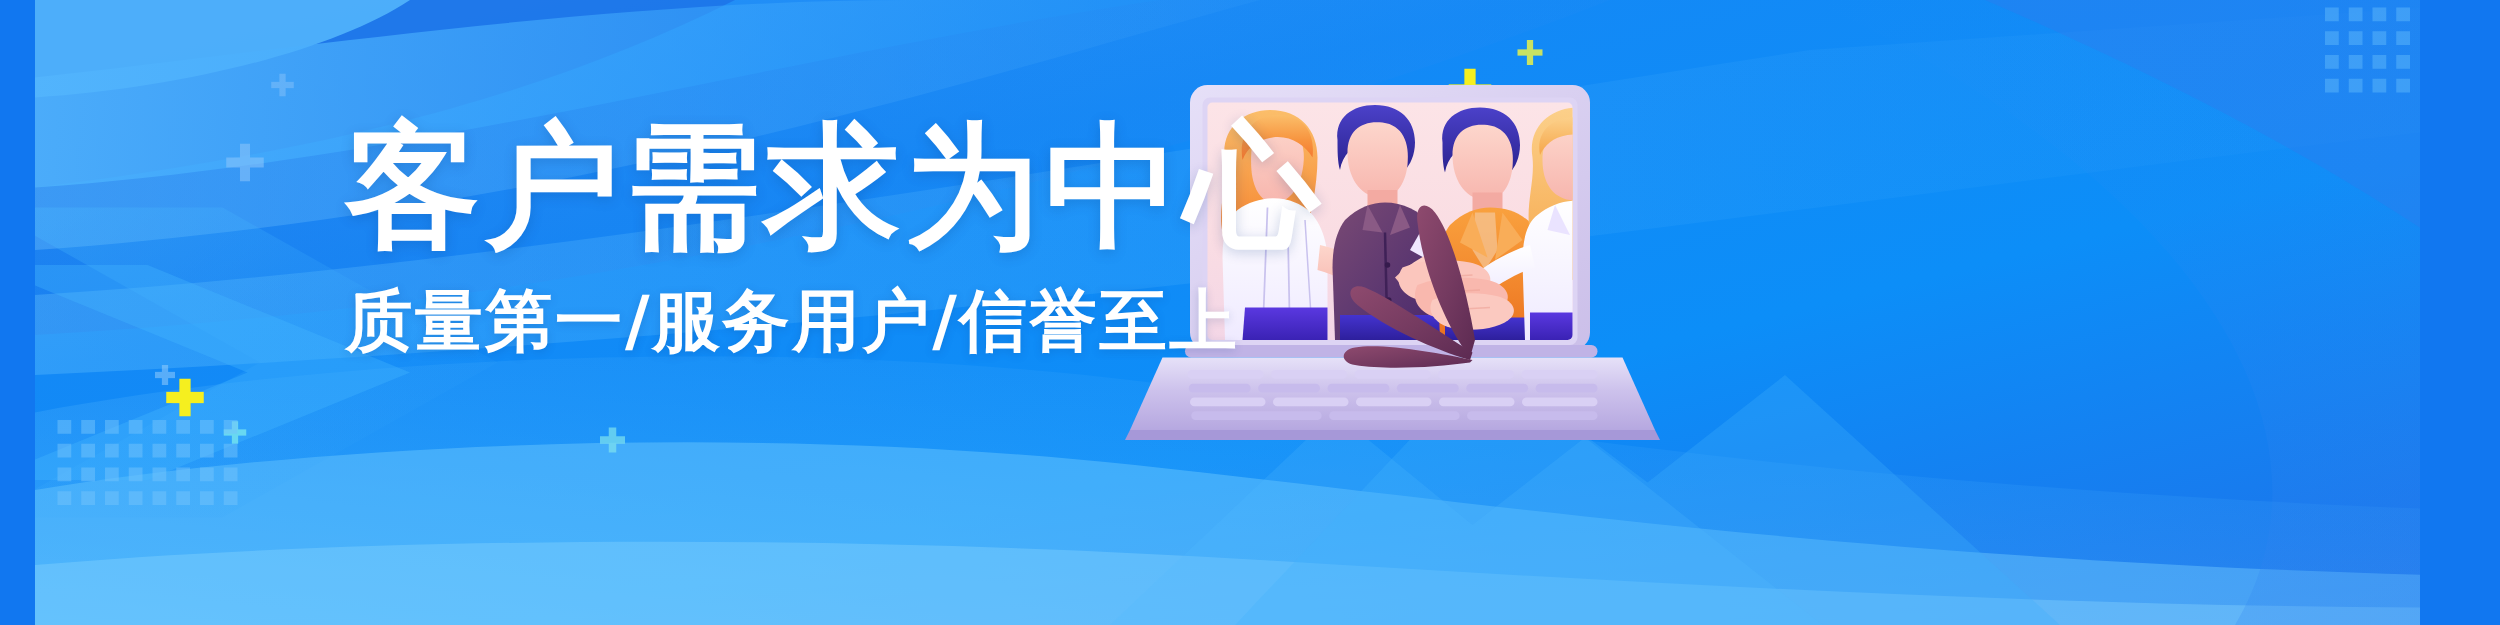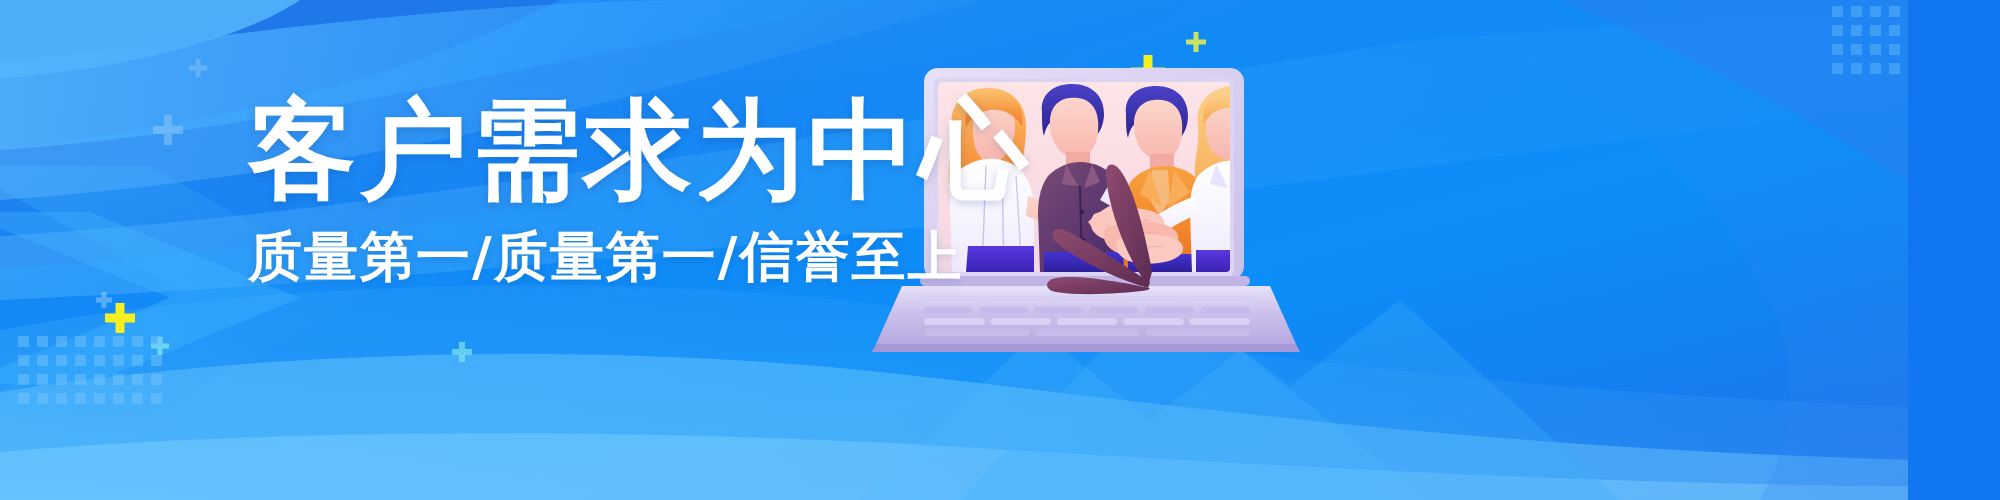--- a/index.html
+++ b/index.html
@@ -4,20 +4,21 @@
 <style>
   html,body{margin:0;padding:0;}
   body{
     width:2000px;height:500px;overflow:hidden;
     font-family:"Liberation Sans","DejaVu Sans",sans-serif;
     background:#1177f0;
   }
   #banner{
     position:relative;width:1908px;height:500px;overflow:hidden;
     background:linear-gradient(115deg,#2b8cf5 0%,#1586f5 22%,#0c8ef8 48%,#1179ef 74%,#1f6fe8 100%);
+    margin-left:28px;
   }
   #bg-svg{position:absolute;left:0;top:0;width:2000px;height:500px;}
   #deco-svg{position:absolute;left:0;top:0;width:2000px;height:500px;}
   #art-svg{position:absolute;left:0;top:0;width:2000px;height:500px;}
 
   #copy{
     position:absolute;left:248px;top:96px;width:700px;height:220px;
     z-index:6;
   }
   #headline{
@@ -223,21 +224,21 @@
           <rect x="94" y="393" width="11" height="11" fill="#74c4fc"></rect>
           <rect x="113" y="393" width="11" height="11" fill="#74c4fc"></rect>
           <rect x="132" y="393" width="11" height="11" fill="#74c4fc"></rect>
           <rect x="151" y="393" width="11" height="11" fill="#74c4fc"></rect>
         </g>
       </g>
   </svg>
 
   <div id="copy">
     <h1 id="headline">客户需求为中心</h1>
-    <p id="subline">质量第一/质量第一/信誉至上</p>
+    <p id="subline">质量第一/服务用户/信誉至上</p>
   </div>
 
   <svg id="art-svg" viewBox="0 0 2000 500" preserveAspectRatio="none">
     <defs>
       <linearGradient id="scr" x1="0" y1="0" x2="0" y2="1">
         <stop offset="0%" stop-color="#fce4e7"></stop>
         <stop offset="55%" stop-color="#fadde3"></stop>
         <stop offset="100%" stop-color="#f3d6e6"></stop>
       </linearGradient>
       <linearGradient id="bezel" x1="0" y1="0" x2="1" y2="1">

